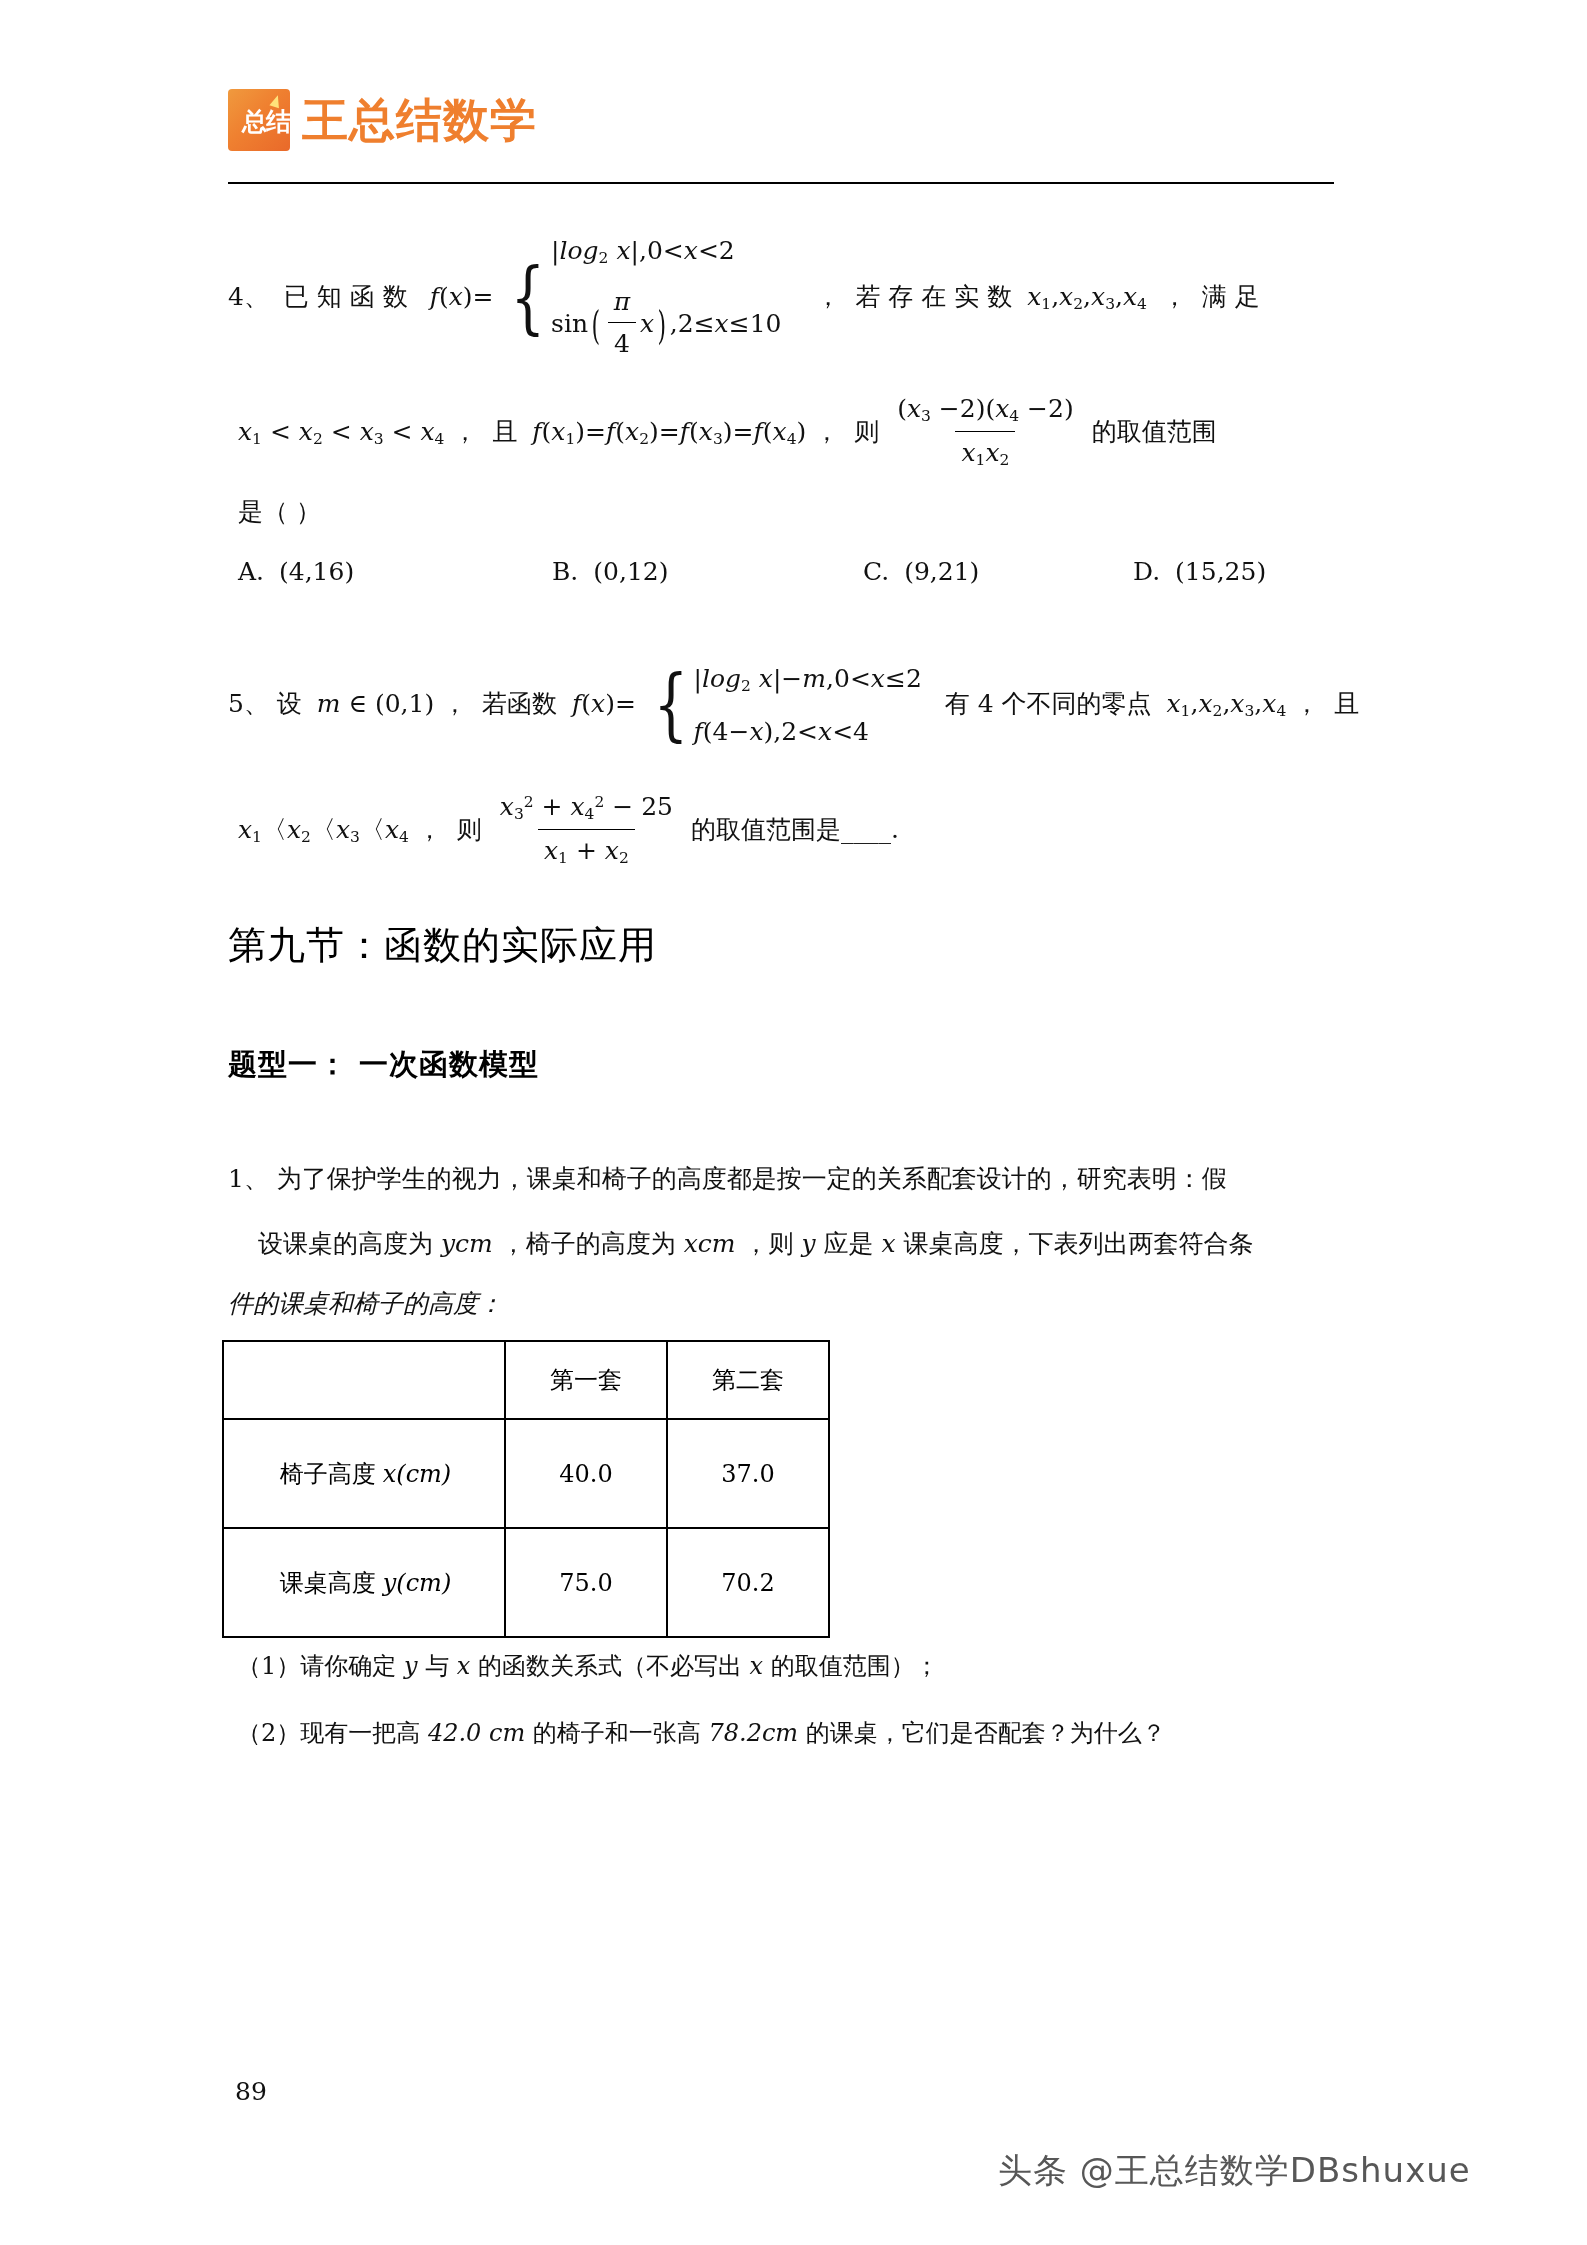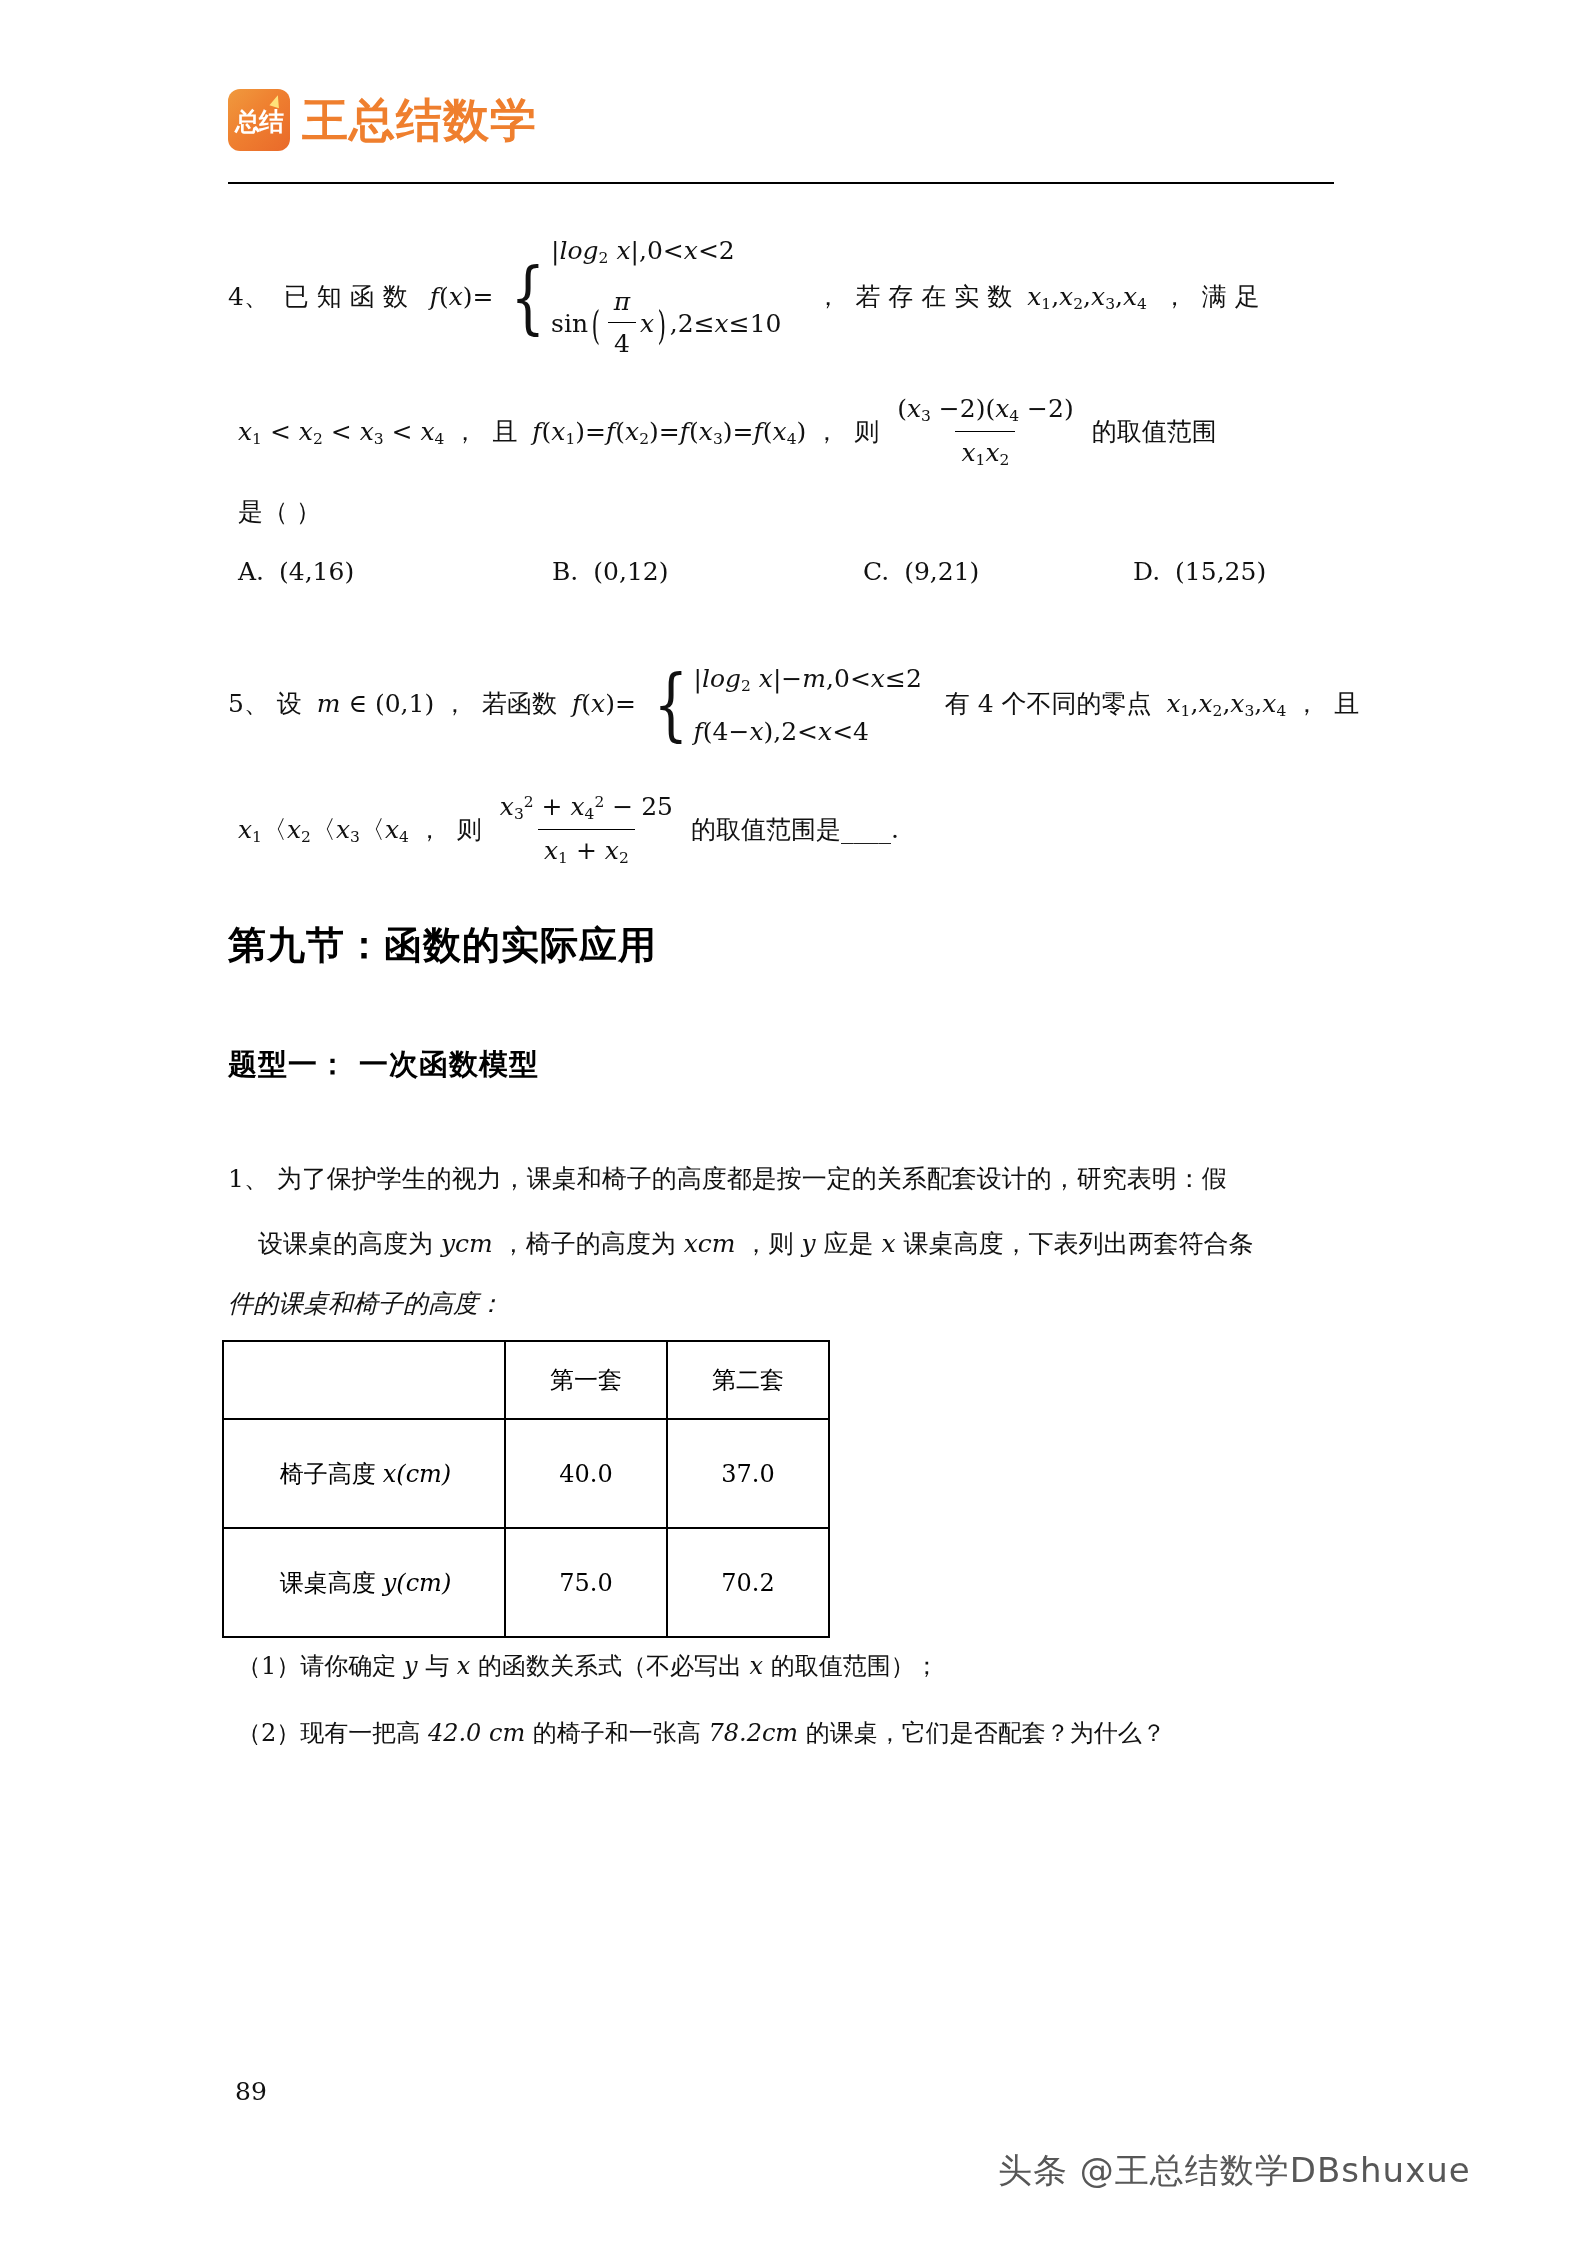--- a/index.html
+++ b/index.html
@@ -34,26 +34,26 @@
     align-items: center;
   }
   .brand {
     display: flex;
     align-items: center;
     gap: 12px;
   }
   .brand-mark {
     width: 62px;
     height: 62px;
-    border-radius: 12px;
+    border-radius: 4px;
     background: linear-gradient(135deg, #f09a3e 0%, #ef8030 45%, #e9692a 100%);
     position: relative;
     display: flex;
     align-items: center;
-    justify-content: center;
+    justify-content: flex-end;
     box-shadow: 0 0 0 0 transparent;
   }
   .brand-mark .mark-text {
     color: #ffffff;
     font-family: "DejaVu Sans", "Liberation Sans", sans-serif;
     font-weight: bold;
     font-size: 25px;
     letter-spacing: -1px;
     line-height: 1;
     transform: translateY(1px);
@@ -159,21 +159,21 @@
     flex-direction: column;
     justify-content: center;
     gap: 14px;
   }
   .piece-rows > div { white-space: nowrap; font-size: 25px; }
 
   
   .h-section {
     position: absolute;
     font-family: "DejaVu Sans", "Liberation Sans", sans-serif;
-    font-weight: bold;
+    font-weight: normal;
     font-size: 38px;
     letter-spacing: 1px;
     color: #000;
     white-space: nowrap;
   }
   .h-sub {
     position: absolute;
     font-family: "DejaVu Sans", "Liberation Sans", sans-serif;
     font-weight: bold;
     font-size: 29px;

